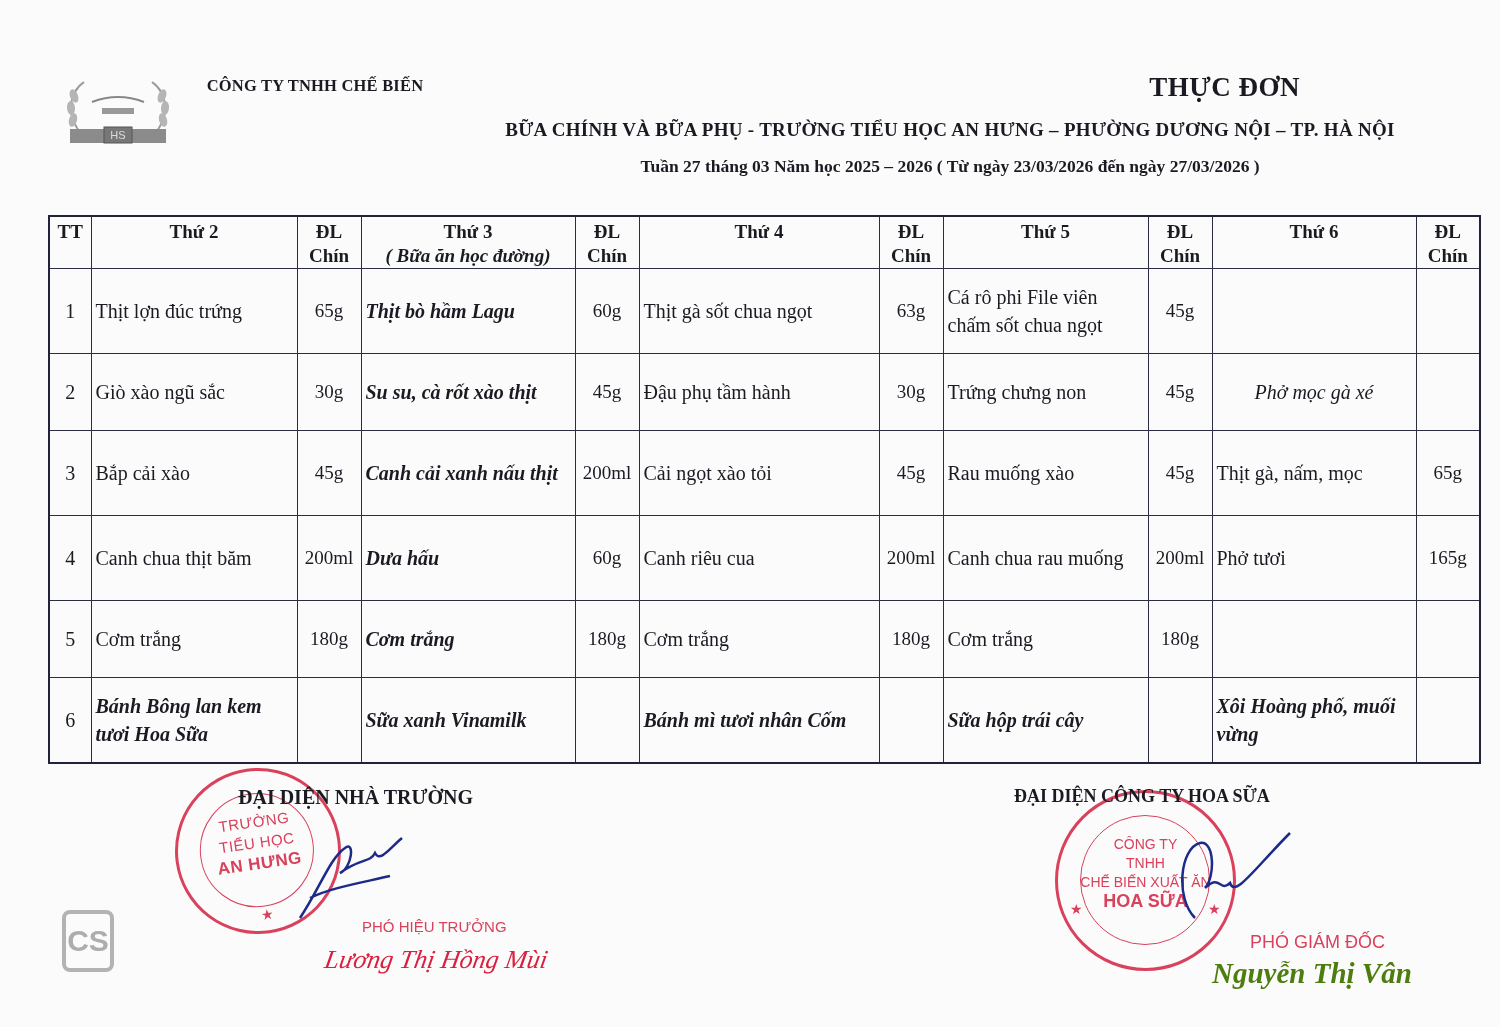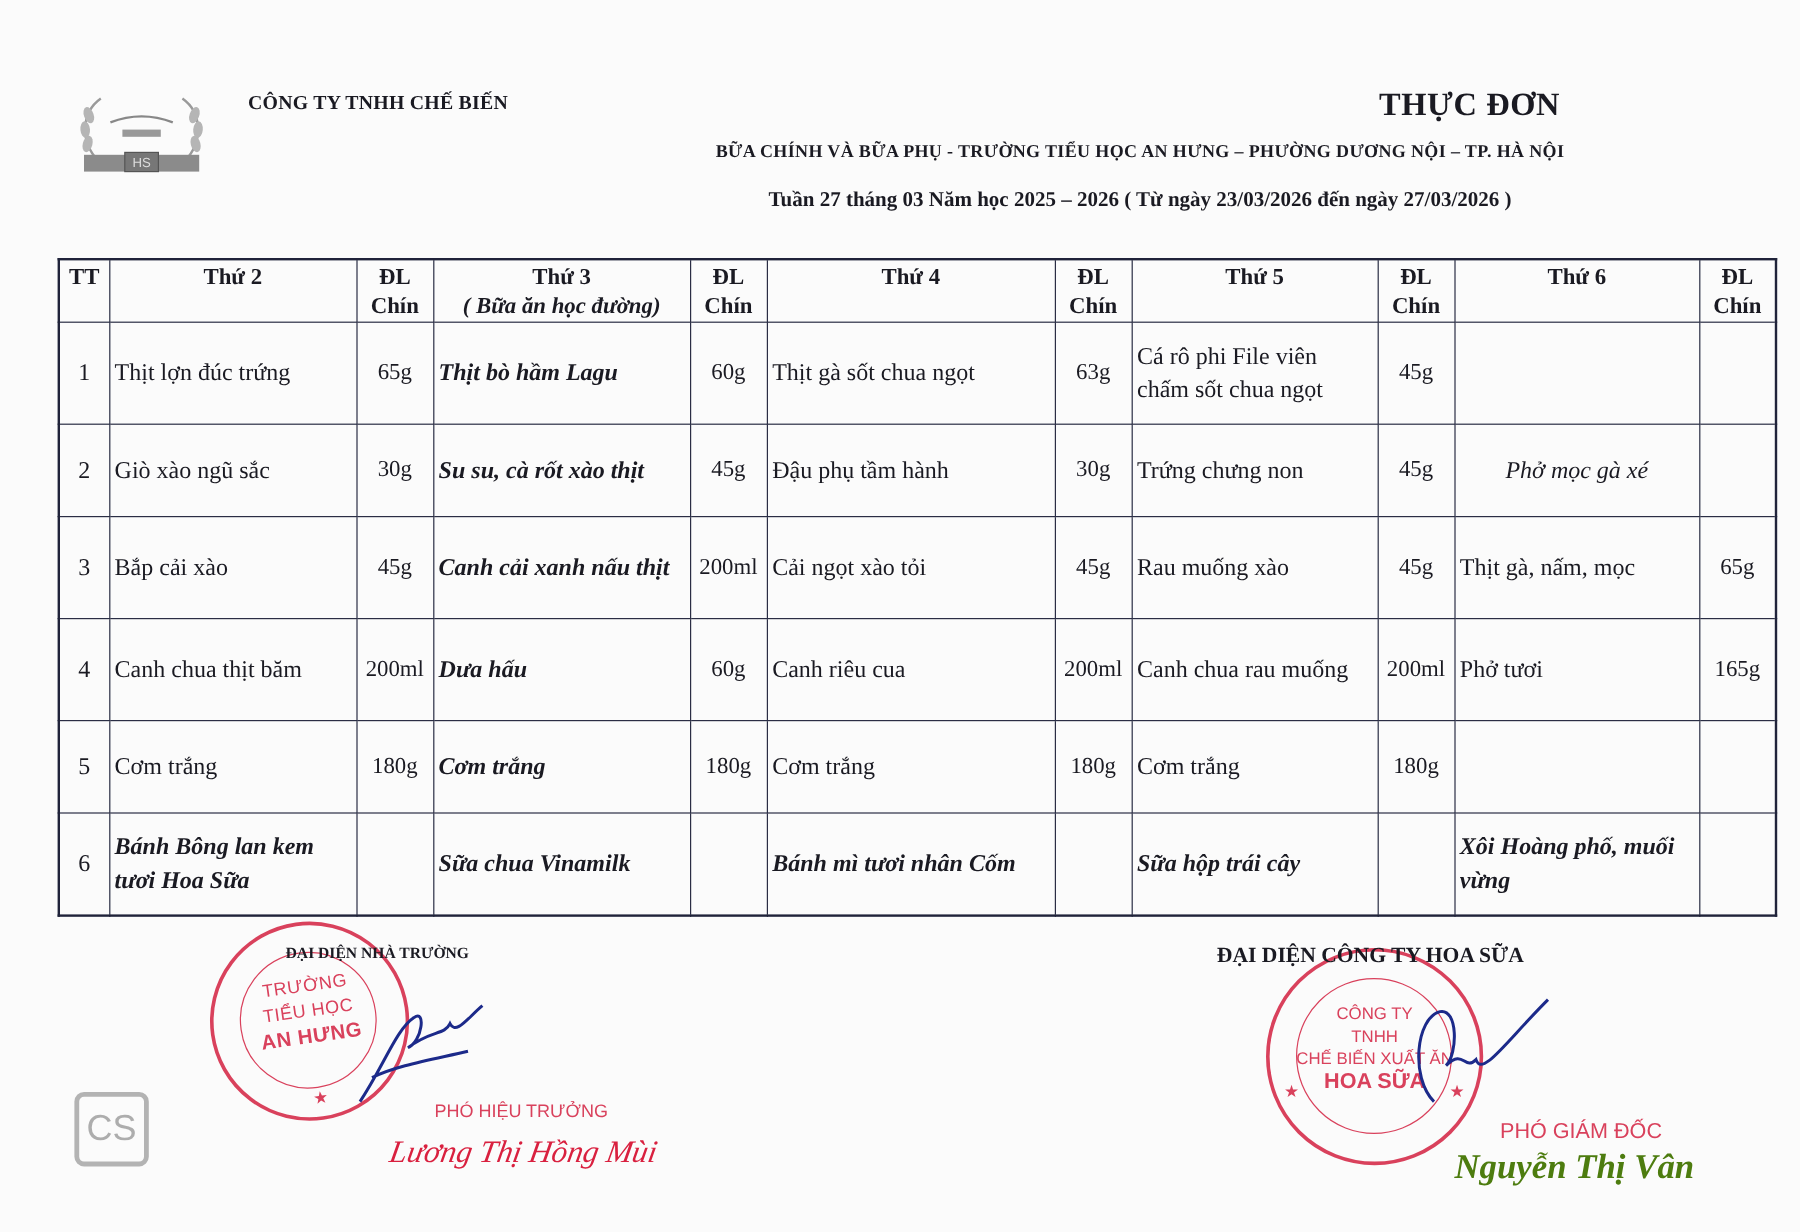--- a/index.html
+++ b/index.html
@@ -17,21 +17,21 @@
     position: absolute; left: 170px; top: 72px; width: 290px;
     text-align: center; font-weight: bold; font-size: 16.5px; line-height: 28px;
     letter-spacing: 0.2px;
   }
   .title {
     position: absolute; left: 600px; top: 72px; width: 700px; text-align: right;
     font-weight: bold; font-size: 27px; letter-spacing: 0.5px;
   }
   .subtitle {
     position: absolute; left: 440px; top: 119px; width: 1020px; text-align: center;
-    font-weight: bold; font-size: 15px; letter-spacing: 0.3px;
+    font-weight: bold; font-size: 19px; letter-spacing: 0.3px;
   }
   .week {
     position: absolute; left: 520px; top: 156px; width: 860px; text-align: center;
     font-weight: bold; font-size: 17.5px;
   }
   table.menu {
     position: absolute; left: 48px; top: 215px;
     border-collapse: collapse; table-layout: fixed;
     border: 2.5px solid #20233a;
     font-size: 20px;
@@ -58,21 +58,21 @@
   .it { font-style: italic; }
   td.center { text-align: center; }
   tr.r1 td { height: 84px; }
   tr.r2 td { height: 76px; }
   tr.r3 td { height: 84px; }
   tr.r4 td { height: 84px; }
   tr.r5 td { height: 76px; }
   tr.r6 td { height: 84px; }
 
   .sig-left-title {
-    position: absolute; left: 238px; top: 786px; font-weight: bold; font-size: 13px;
+    position: absolute; left: 238px; top: 786px; font-weight: bold; font-size: 20px;
   }
   .sig-right-title {
     position: absolute; left: 1014px; top: 786px; font-weight: bold; font-size: 18px;
   }
   .stamp {
     position: absolute; border-radius: 50%; border: 3px solid #d9415c;
     color: #d9415c; font-family: "Liberation Sans", sans-serif;
   }
   .stamp .inner {
     position: absolute; border-radius: 50%; border: 1.5px solid #d9415c;
@@ -109,23 +109,23 @@
     font-size: 29px; font-family: "Liberation Serif", serif;
   }
   .signature { position: absolute; }
   .watermark {
     position: absolute; left: 62px; top: 908px; height: 66px;
     display: flex; align-items: center; gap: 22px;
     color: rgba(110,110,110,0.55);
     font-family: "Liberation Sans", sans-serif; font-size: 47px;
   }
   .cs-badge {
-    width: 62px; height: 62px; border-radius: 8px; border: 4px solid rgba(120,120,120,0.55);
+    width: 52px; height: 62px; border-radius: 8px; border: 4px solid rgba(120,120,120,0.55);
     display: flex; align-items: center; justify-content: center;
-    font-weight: normal; font-size: 30px; box-sizing: border-box;
+    font-weight: bold; font-size: 30px; box-sizing: border-box;
   }
 </style>
 </head>
 <body>
 
 <div class="logo">
   <svg width="112" height="78" viewBox="0 0 112 78">
     <g fill="none" stroke="#9a9a9a" stroke-width="2">
       <path d="M20 60 C 5 45, 5 20, 22 8"></path>
       <path d="M92 60 C 107 45, 107 20, 90 8"></path>
@@ -270,21 +270,21 @@
       <td class="dish">Cơm trắng</td>
       <td class="qty">180g</td>
       <td class="dish"></td>
       <td class="qty"></td>
     </tr>
 
     <tr class="r6">
       <td class="num top">6</td>
       <td class="dish bi top">Bánh Bông lan kem tươi Hoa Sữa</td>
       <td class="qty-top"></td>
-      <td class="dish bi top">Sữa chua Vinamilk</td>
+      <td class="dish bi top">Sữa xanh Vinamilk</td>
       <td class="qty-top"></td>
       <td class="dish bi top">Bánh mì tươi nhân Cốm</td>
       <td class="qty-top"></td>
       <td class="dish bi top">Sữa hộp trái cây</td>
       <td class="qty-top"></td>
       <td class="dish bi top">Xôi Hoàng phố, muối vừng</td>
       <td class="qty-top"></td>
     </tr>
   </tbody>
 </table>

